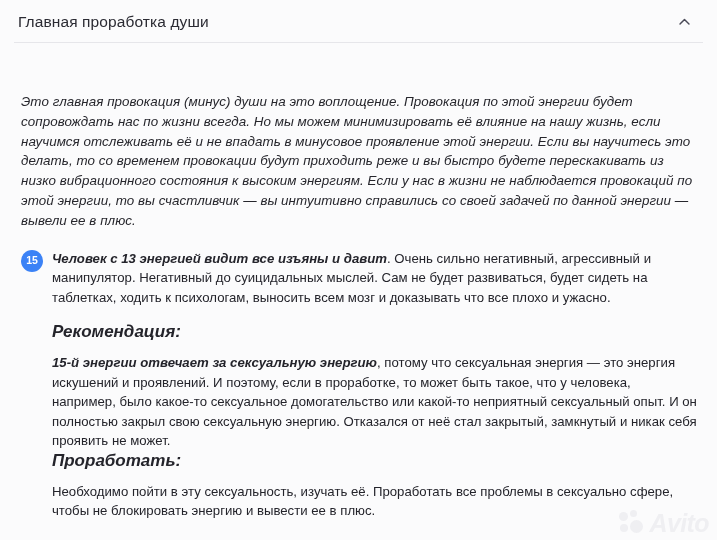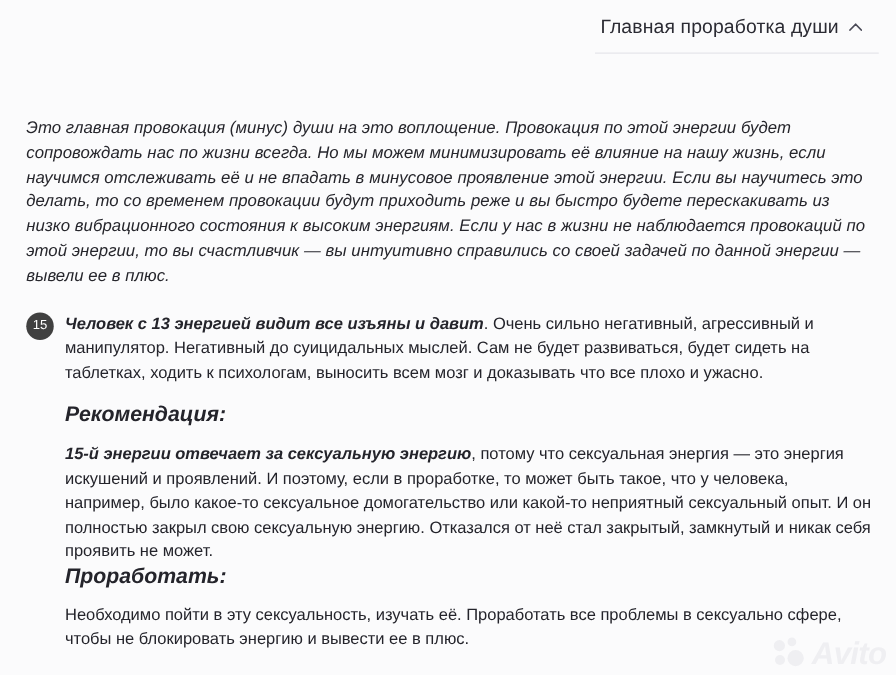--- a/index.html
+++ b/index.html
@@ -17,21 +17,20 @@
     position: relative;
   }
 
   .panel {
     width: 717px;
     height: 540px;
     background: #fbfbfc;
     position: relative;
     display: flex;
     flex-direction: column;
-    align-items: flex-end;
   }
 
   
   .panel-header {
     height: 43px;
     flex: 0 0 43px;
     display: flex;
     align-items: center;
     justify-content: space-between;
     padding: 0 20px 0 18px;
@@ -98,24 +97,24 @@
     align-items: flex-start;
     gap: 9px;
     margin-bottom: 15px;
   }
 
   .badge {
     flex: 0 0 auto;
     width: 22px;
     height: 22px;
     border-radius: 50%;
-    background: #404040;
+    background: #3b82f6;
     color: #ffffff;
     font-size: 10.5px;
-    font-weight: 400;
+    font-weight: 700;
     display: flex;
     align-items: center;
     justify-content: center;
     margin-top: 1px;
     line-height: 1;
   }
 
   .energy-text {
     flex: 1 1 auto;
     font-size: 13.2px;

